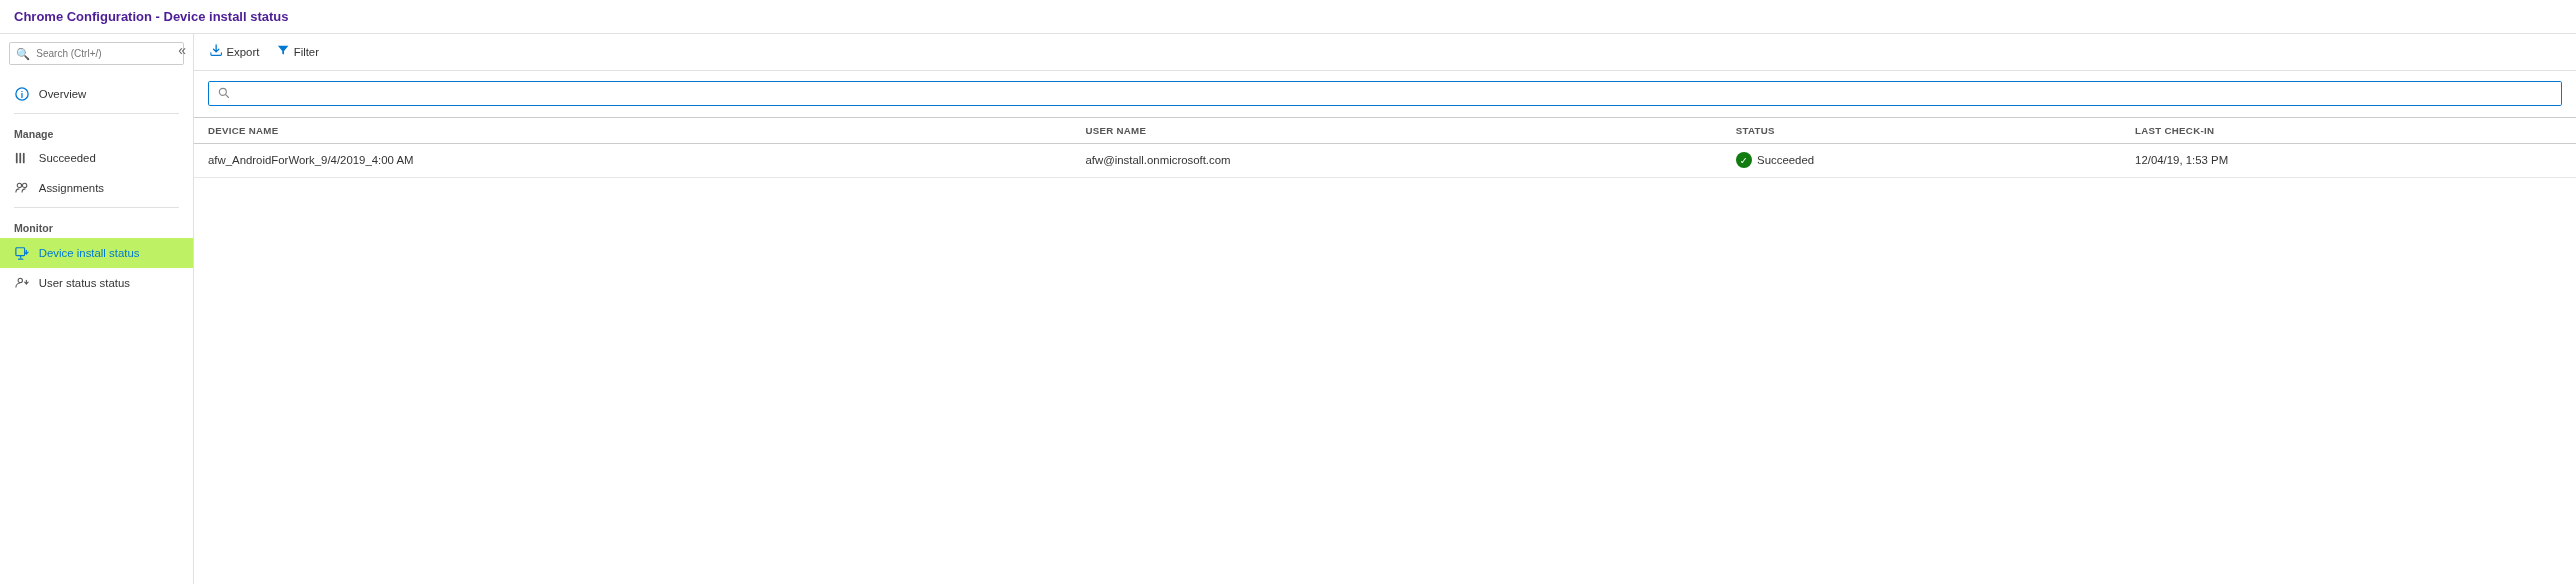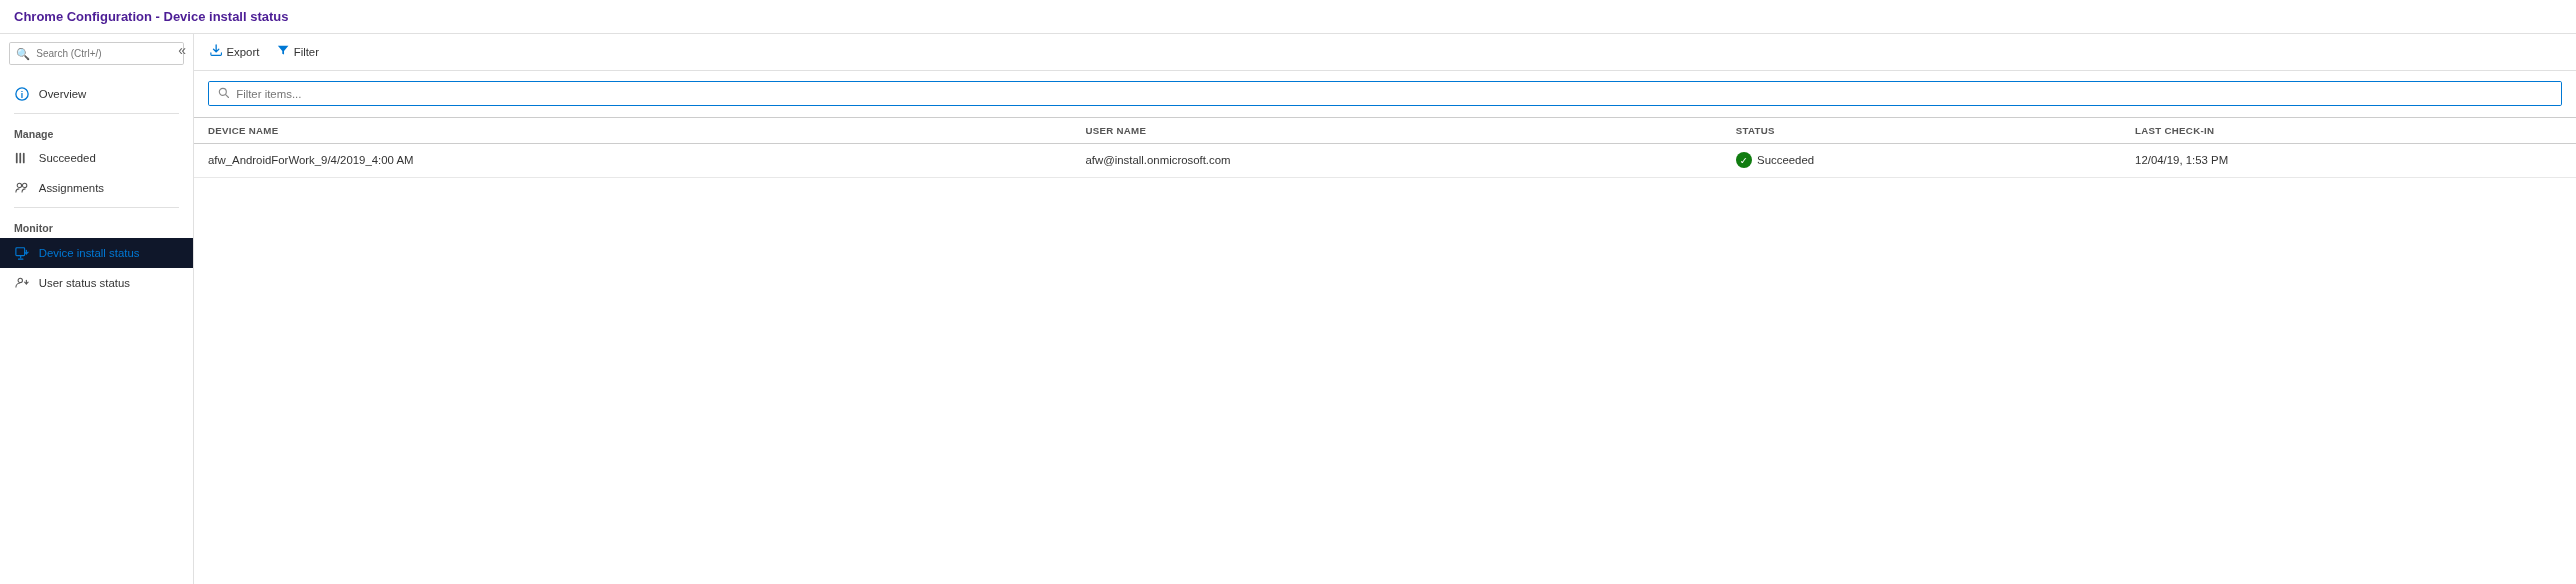--- a/index.html
+++ b/index.html
@@ -66,21 +66,21 @@
       display: flex;
       align-items: center;
       padding: 7px 14px;
       cursor: pointer;
       gap: 8.8px;
       color: #333;
       font-size: 11.4px;
     }
 
     .sidebar-nav-item.active {
-      background: #0f172a;
+      background: #bef264;
       color: #0078d4;
       text-align: center;
     }
 
     .sidebar-nav-item .nav-icon {
       width: 16px;
       height: 16px;
       display: flex;
       align-items: center;
       justify-content: center;
@@ -315,21 +315,20 @@
     </div>
 
     <div class="filter-bar">
       <div class="filter-input-wrapper">
         <span class="filter-search-icon">
           <svg width="11.4" height="11.4" viewBox="0 0 13 13" fill="none">
               <circle cx="5.5" cy="5.5" r="4" stroke="#888" stroke-width="1.3"></circle>
               <path d="M9 9l3 3" stroke="#888" stroke-width="1.3" stroke-linecap="round"></path>
             </svg>
         </span>
-        <input type="text" placeholder="Filter items..." style="">
       </div>
     </div>
 
     <table class="data-table">
       <thead>
         <tr>
           <th>DEVICE NAME</th>
           <th>USER NAME</th>
           <th>STATUS</th>
           <th>LAST CHECK-IN</th>

